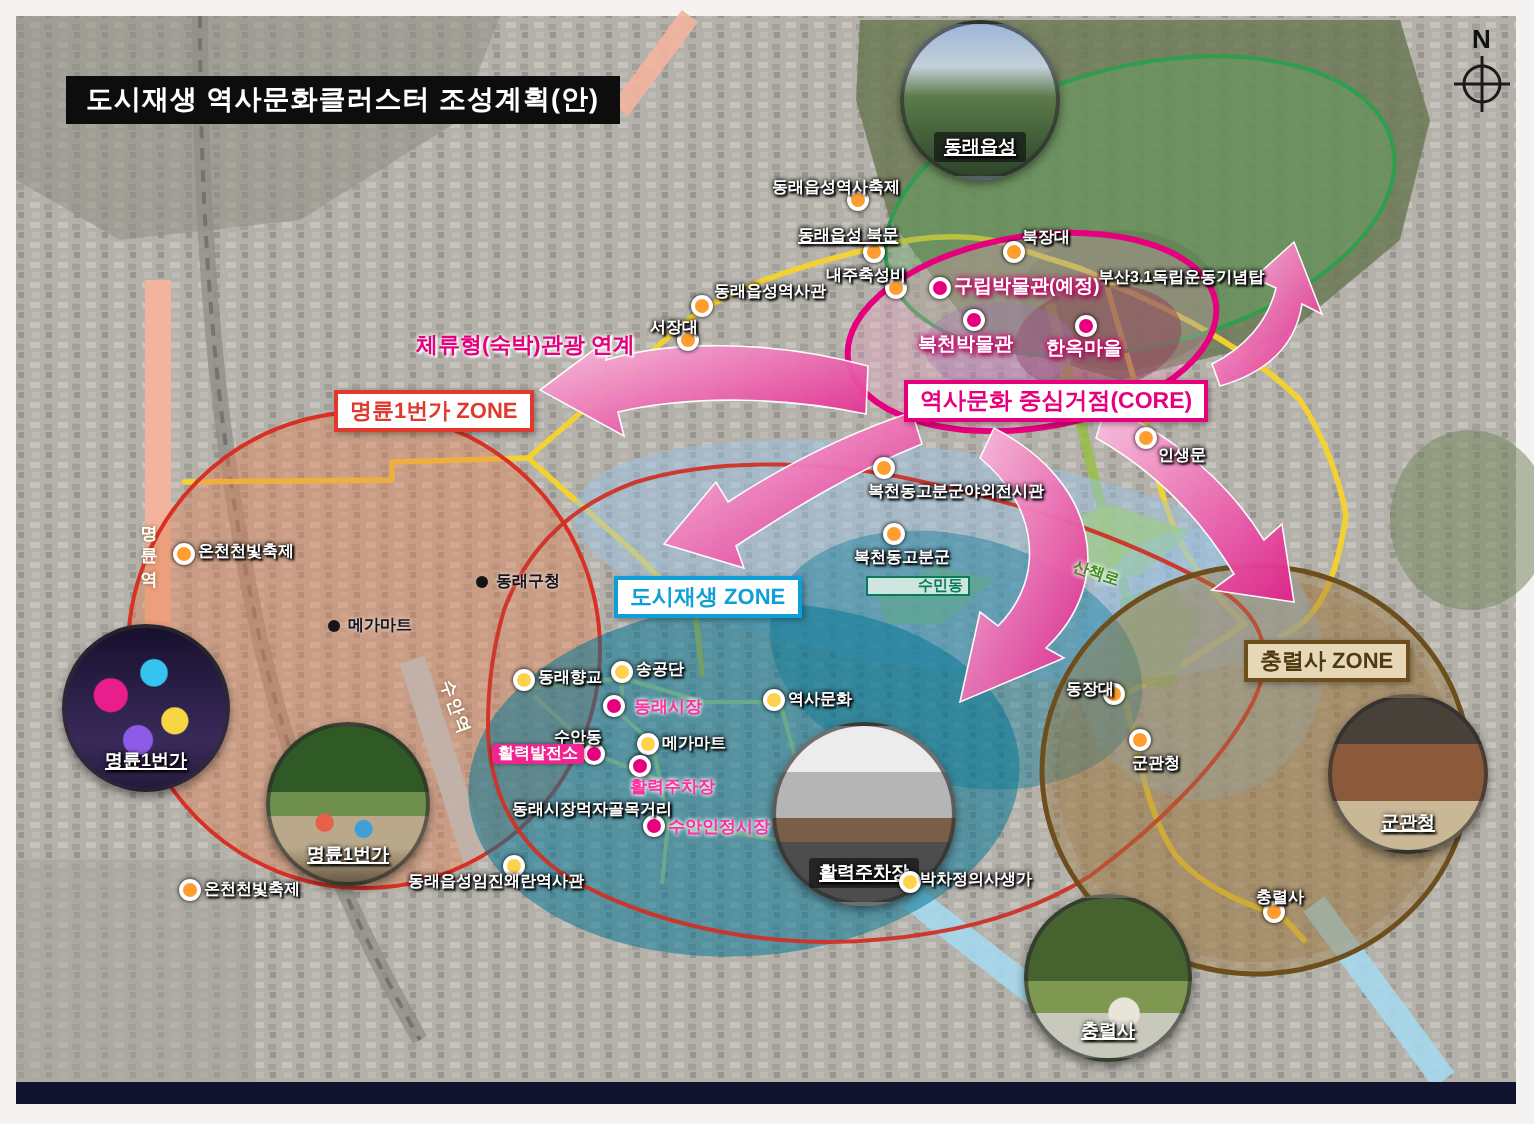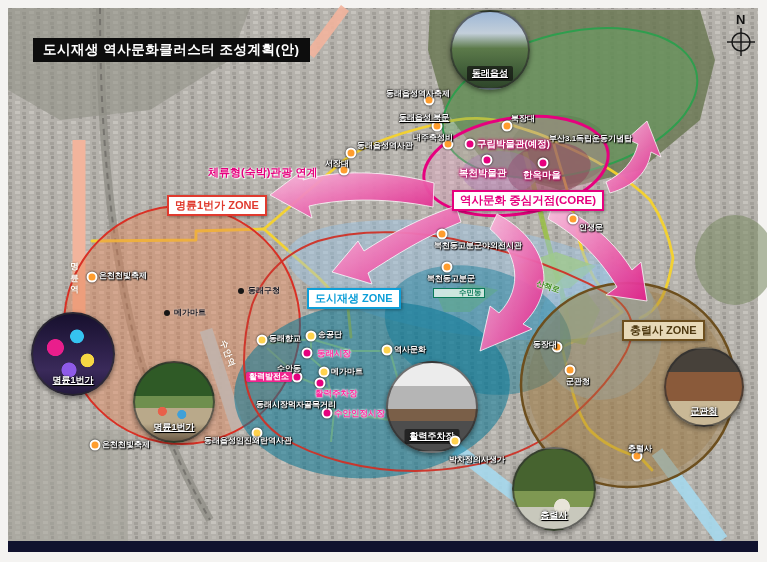--- a/index.html
+++ b/index.html
@@ -205,21 +205,21 @@
     <div class="poi white" style="left: 427px; top: 275px;">복천동고분군</div>
     <div class="poi tealbox" style="left: 433px; top: 288px; padding-left: 25px;">수민동</div>
     <div class="poi green" style="left: 536px; top: 283px; transform: rotate(18deg);">산책로</div>
     <span class="dot" style="left: 557px; top: 347px; background: rgb(255, 157, 46);"></span>
     <div class="poi white" style="left: 533px; top: 341px;">동장대</div>
     <span class="dot" style="left: 570px; top: 370px; background: rgb(255, 157, 46);"></span>
     <div class="poi white" style="left: 566px; top: 378px;">군관청</div>
     <span class="dot" style="left: 637px; top: 456px; background: rgb(255, 157, 46);"></span>
     <div class="poi white" style="left: 628px; top: 445px;">충렬사</div>
     <span class="dot" style="left: 455px; top: 441px; background: rgb(255, 210, 77);"></span>
-    <div class="poi white" style="left: 449px; top: 436px; margin-top: 20px;">박차정의사생가</div>
+    <div class="poi white" style="left: 460px; top: 436px;">박차정의사생가</div>
     <span class="dot" style="left: 257px; top: 433px; background: rgb(255, 210, 77);"></span>
     <div class="poi white" style="left: 204px; top: 437px;">동래읍성임진왜란역사관</div>
     <span class="dot" style="left: 95px; top: 445px; background: rgb(255, 157, 46);"></span>
     <div class="poi white" style="left: 102px; top: 441px;">온천천빛축제</div>
     <span class="dot" style="left: 470px; top: 144px; background: rgb(230, 0, 126);"></span>
     <div class="poi core" style="left: 477px; top: 139px;">구립박물관(예정)</div>
     <span class="dot" style="left: 487px; top: 160px; background: rgb(230, 0, 126);"></span>
     <div class="poi core" style="left: 459px; top: 168px;">복천박물관</div>
     <span class="dot" style="left: 543px; top: 163px; background: rgb(230, 0, 126);"></span>
     <div class="poi core" style="left: 523px; top: 170px;">한옥마을</div>

